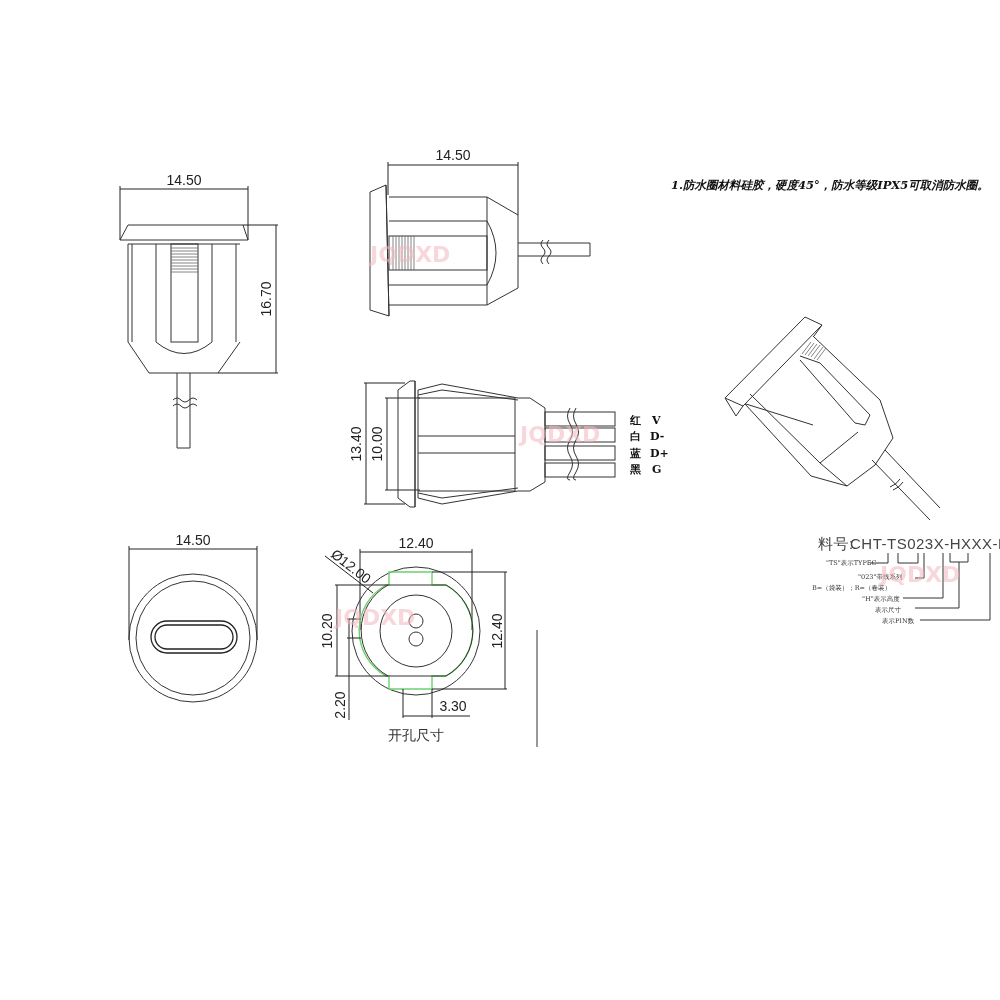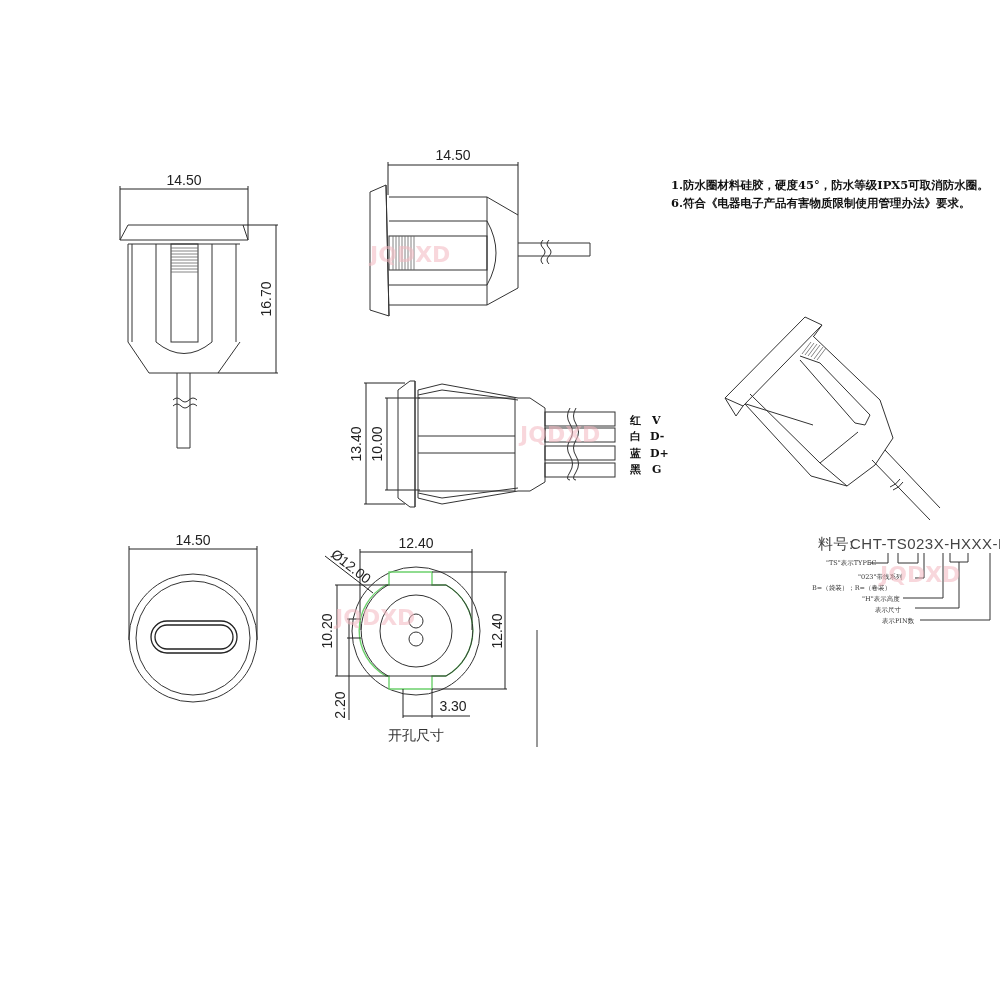--- a/index.html
+++ b/index.html
@@ -3,21 +3,21 @@
 <meta charset="utf-8">
 <style>
   html, body { margin: 0; padding: 0; background: #ffffff; }
   body { width: 1000px; height: 1000px; position: relative; overflow: hidden; font-family: "DejaVu Sans", sans-serif; }
   svg { position: absolute; left: 0; top: 0; }
   .ln { stroke: #333; stroke-width: 1; fill: none; }
   .ln2 { stroke: #222; stroke-width: 1.3; fill: none; }
   .dim { stroke: #222; stroke-width: 1; fill: none; }
   .grn { stroke: #6cd16c; stroke-width: 1.4; fill: none; }
   .dimtxt { font-family: "Liberation Sans", sans-serif; font-size: 14px; fill: #222; }
-  .notes { position: absolute; left: 671px; top: 176px; font-family: "DejaVu Serif", serif; font-size: 11.5px; line-height: 18.3px; color: #111; font-weight: bold; }
+  .notes { position: absolute; left: 671px; top: 176px; font-family: "DejaVu Serif", serif; font-size: 11.5px; line-height: 18.3px; color: #111; font-weight: bold; font-style: italic; }
   .notes div { white-space: nowrap; }
   .wm { font-family: "DejaVu Sans", sans-serif; font-weight: bold; font-size: 22px; fill: #f4b8c0; opacity: 0.55; }
   .wire-lbl { font-family: "DejaVu Serif", serif; font-weight: bold; font-size: 11px; fill: #111; }
   .pn-main { font-family: "Liberation Sans", sans-serif; font-size: 15px; fill: #444; letter-spacing: 0.5px; }
   .pn-small { font-family: "DejaVu Serif", serif; font-size: 6.5px; fill: #333; }
   .caption { font-family: "DejaVu Sans", sans-serif; font-size: 14px; fill: #333; }
 </style>
 </head>
 <body>
 
@@ -245,14 +245,13 @@
     <text class="pn-small" x="812" y="590">B=（袋装）；R=（卷装）</text>
     <text class="pn-small" x="862" y="601">"H"表示高度</text>
     <text class="pn-small" x="875" y="612">表示尺寸</text>
     <text class="pn-small" x="882" y="623">表示PIN数</text>
     <text class="wm" x="880" y="582">JQDXD</text>
   </g>
 </svg>
 
 <div class="notes">
   <div>1.防水圈材料硅胶，硬度45°，防水等级IPX5可取消防水圈。</div>
-  <div>6.符合《电器电子产品有害物质限制使用管理办法》要求。</div>
 </div>
 
 </body></html>

